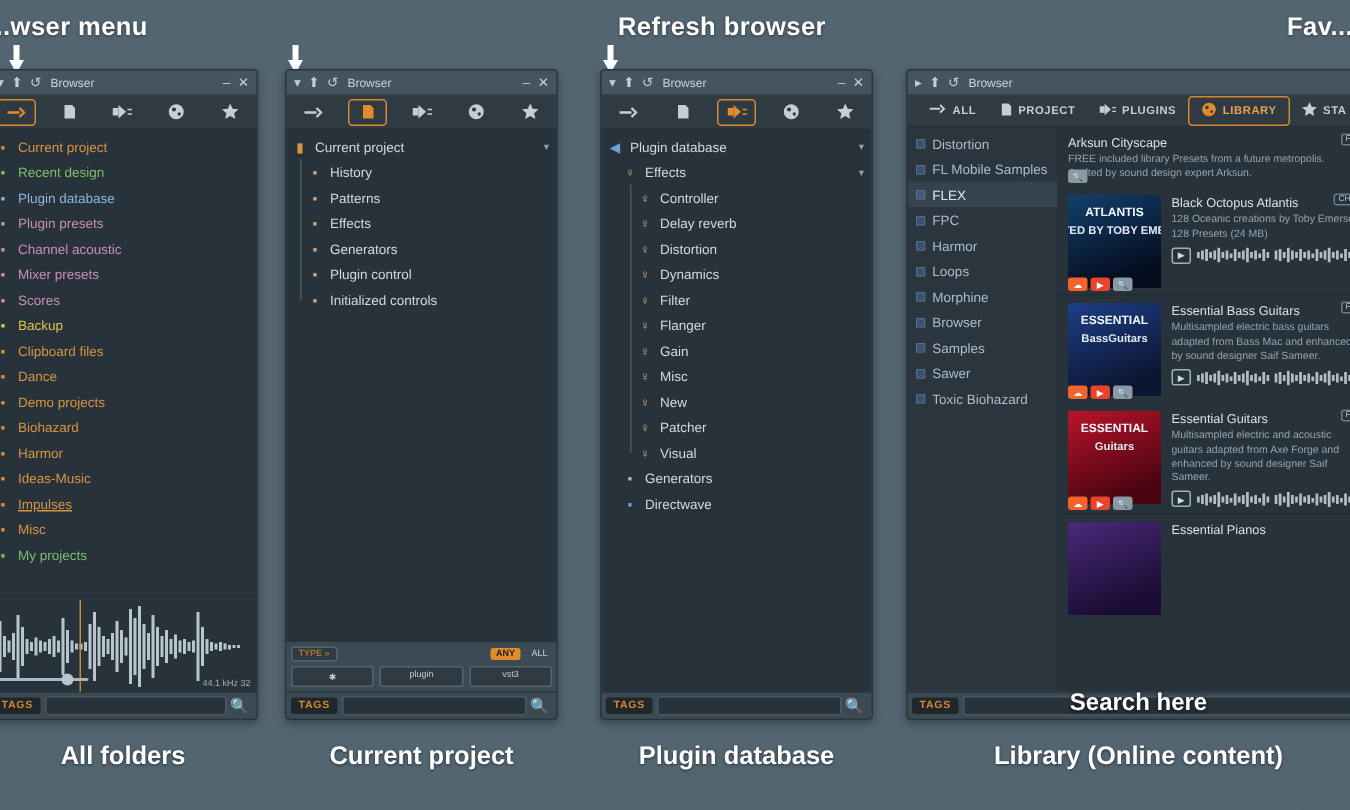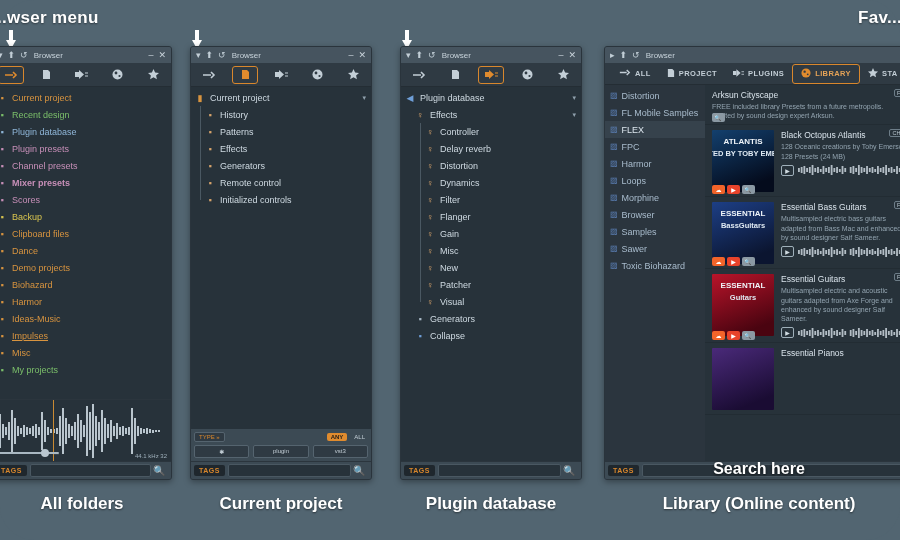--- a/index.html
+++ b/index.html
@@ -181,20 +181,21 @@
 </head>
 <body>
 
 <div class="stage">
 
   <div class="annot" style="left:-8px; top:8px;">...wser menu</div>
   <div class="arrow" style="left:6px; top:30px;"></div>
 
   <div class="arrow" style="left:192px; top:30px;"></div>
 
+  <div class="annot" style="left:412px; top:8px;">Refresh browser</div>
   <div class="arrow" style="left:402px; top:30px;"></div>
 
   <div class="annot" style="left:858px; top:8px;">Fav...</div>
 
   <div class="panel" style="left:-8px; top:46px; width:180px; height:434px;">
     <div class="titlebar">
       <div class="tb-icons">
         <span class="tb-ico">▾</span>
         <span class="tb-ico">⬆</span>
         <span class="tb-ico">↺</span>
@@ -249,25 +250,25 @@
         <div class="row">
           <span class="ico" style="color: rgb(143, 182, 216);">▪</span>
           <span style="color: rgb(143, 182, 216);">Plugin database</span>
         </div>
         <div class="row">
           <span class="ico" style="color: rgb(199, 143, 184);">▪</span>
           <span style="color: rgb(199, 143, 184);">Plugin presets</span>
         </div>
         <div class="row">
           <span class="ico" style="color: rgb(199, 143, 184);">▪</span>
-          <span style="color: rgb(199, 143, 184);">Channel presets</span>
+          <span style="color: rgb(199, 143, 184);">Channel acoustic</span>
         </div>
         <div class="row">
           <span class="ico" style="color: rgb(199, 143, 184);">▪</span>
-          <span style="color: rgb(199, 143, 184); font-weight: bold;">Mixer presets</span>
+          <span style="color: rgb(199, 143, 184);">Mixer presets</span>
         </div>
         <div class="row">
           <span class="ico" style="color: rgb(199, 143, 184);">▪</span>
           <span style="color: rgb(199, 143, 184);">Scores</span>
         </div>
         <div class="row">
           <span class="ico" style="color: rgb(216, 196, 79);">▪</span>
           <span style="color: rgb(216, 196, 79);">Backup</span>
         </div>
         <div class="row">
@@ -447,21 +448,21 @@
         <div class="row indent1">
           <span class="ico" style="color:#d8a46b">▪</span>
           <span style="color:#cfdae2">Effects</span>
         </div>
         <div class="row indent1">
           <span class="ico" style="color:#d8a46b">▪</span>
           <span style="color:#cfdae2">Generators</span>
         </div>
         <div class="row indent1">
           <span class="ico" style="color:#d8a46b">▪</span>
-          <span style="color:#cfdae2">Remote control</span>
+          <span style="color:#cfdae2">Plugin control</span>
         </div>
         <div class="row indent1">
           <span class="ico" style="color:#d8a46b">▪</span>
           <span style="color:#cfdae2">Initialized controls</span>
         </div>
         <div class="treeline" style="left: 9px; top: 19px; height: 94px;"></div>
       </div>
 
     <div class="filterstrip">
       <div class="fsrow">
@@ -582,21 +583,21 @@
         <div class="row indent2">
           <span class="ico" style="color:#d8a46b">♀</span>
           <span style="color:#cfdae2">Visual</span>
         </div>
         <div class="row indent1">
           <span class="ico" style="color:#a9b9c6">▪</span>
           <span style="color:#cfdae2">Generators</span>
         </div>
         <div class="row indent1">
           <span class="ico" style="color:#6f9fd8">▪</span>
-          <span style="color:#cfdae2">Collapse</span>
+          <span style="color:#cfdae2">Directwave</span>
         </div>
         <div class="treeline" style="left: 19px; top: 36px; height: 179px;"></div>
       </div>
 
     <div class="bottombar">
       <div class="tagsbtn">TAGS</div>
       <div class="searchfield"></div>
       <div class="magnify">🔍</div>
     </div>
   </div>

